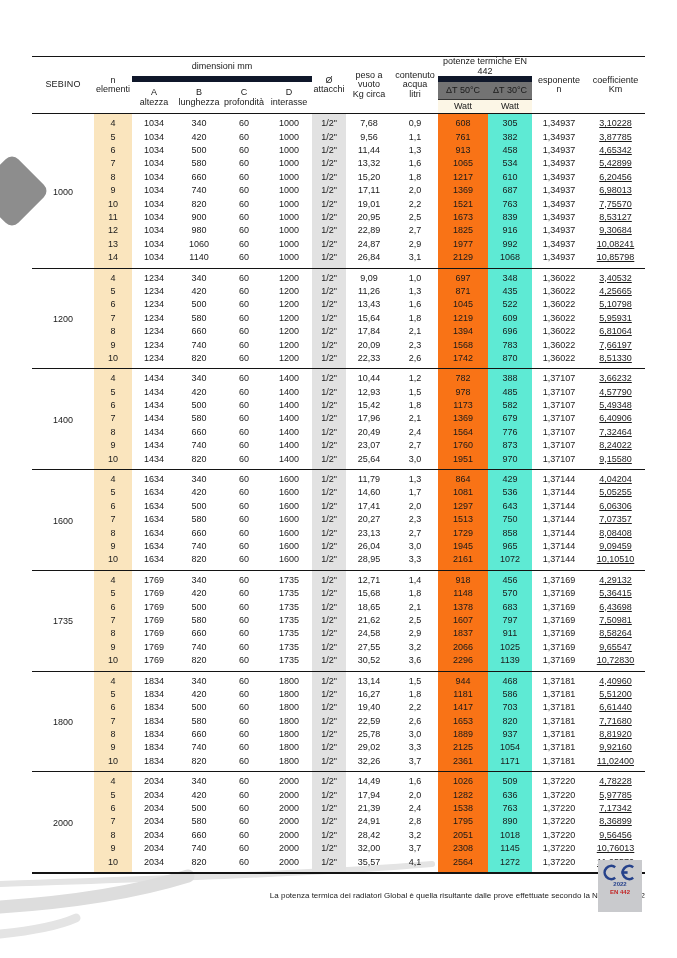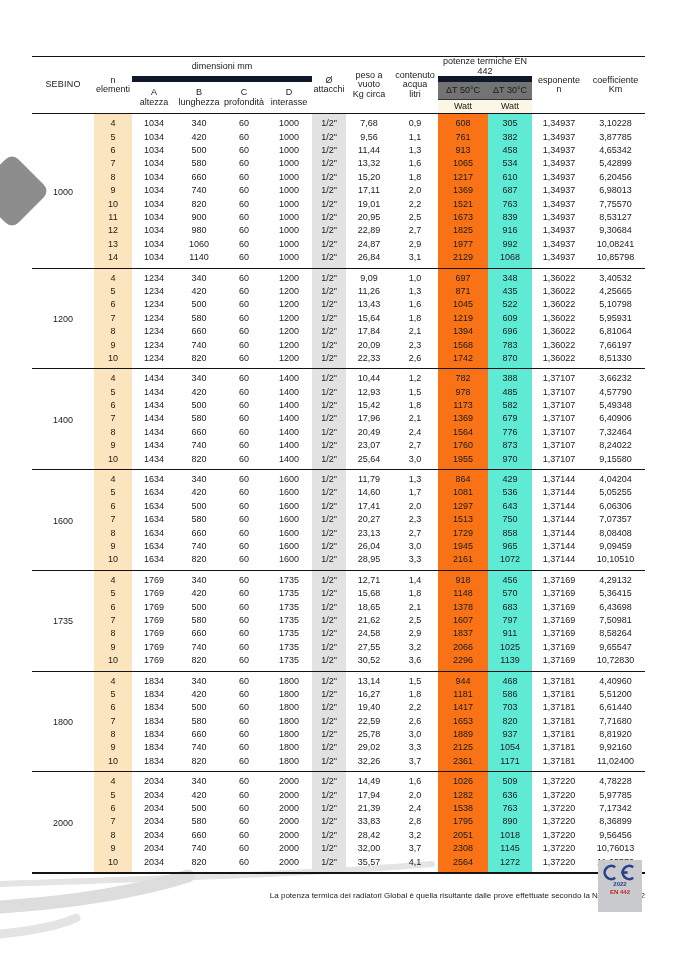--- a/index.html
+++ b/index.html
@@ -35,21 +35,21 @@
   tbody.block{border-top:1.6px solid #141414;}
   tbody.block td{height:13.4px;}
   tbody.block tr:first-child td{padding-top:3px;}
   tbody.block tr:last-child td{padding-bottom:3px;}
   td.c-model{font-weight:bold;text-align:right;padding-right:6px;font-size:9px;}
   td.c0{background:#fae5be;text-align:right;padding-right:14px;}
   td.c5{background:#e2e2e2;}
   td.c6{text-align:right;padding-right:11px;}
   td.c8{background:#f97316;font-weight:bold;text-align:right;padding-right:16px;}
   td.c9{background:#5eead4;text-align:right;padding-right:13px;}
-  td.c11{text-align:right;padding-right:5px;}
+  td.c11{text-align:right;padding-right:5px;text-decoration:underline;}
   
   .footer-note{
     position:absolute;left:32px;top:891px;width:613px;text-align:right;
     font-size:8px;color:#222;z-index:1;
   }
   .ce-badge{
     position:absolute;left:598px;top:860px;width:44px;height:52px;
     background:#c9cacd;z-index:2;display:flex;flex-direction:column;
     align-items:center;justify-content:flex-start;padding-top:4px;box-sizing:border-box;
   }
@@ -469,21 +469,21 @@
           </tr>
           <tr>
             <td class="c0">10</td>
             <td class="c1">1434</td>
             <td class="c2">820</td>
             <td class="c3">60</td>
             <td class="c4">1400</td>
             <td class="c5">1/2"</td>
             <td class="c6">25,64</td>
             <td class="c7">3,0</td>
-            <td class="c8">1955</td>
+            <td class="c8">1951</td>
             <td class="c9">970</td>
             <td class="c10">1,37107</td>
             <td class="c11">9,15580</td>
           </tr>
         </tbody>
         <tbody class="block">
           <tr>
             <td rowspan="7" class="c-model">1600</td>
             <td class="c0">4</td>
             <td class="c1">1634</td>
@@ -829,21 +829,21 @@
             <td class="c10">1,37220</td>
             <td class="c11">7,17342</td>
           </tr>
           <tr>
             <td class="c0">7</td>
             <td class="c1">2034</td>
             <td class="c2">580</td>
             <td class="c3">60</td>
             <td class="c4">2000</td>
             <td class="c5">1/2"</td>
-            <td class="c6">33,83</td>
+            <td class="c6">24,91</td>
             <td class="c7">2,8</td>
             <td class="c8">1795</td>
             <td class="c9">890</td>
             <td class="c10">1,37220</td>
             <td class="c11">8,36899</td>
           </tr>
           <tr>
             <td class="c0">8</td>
             <td class="c1">2034</td>
             <td class="c2">660</td>

